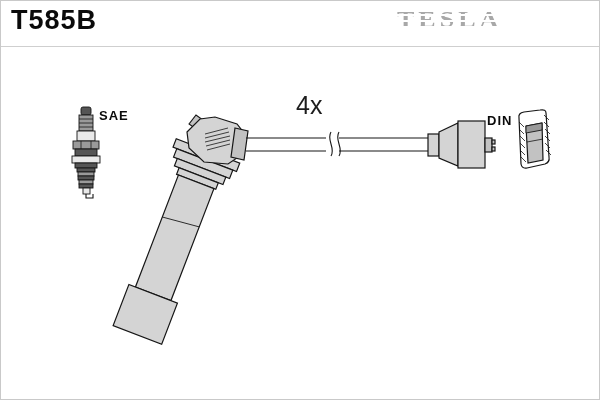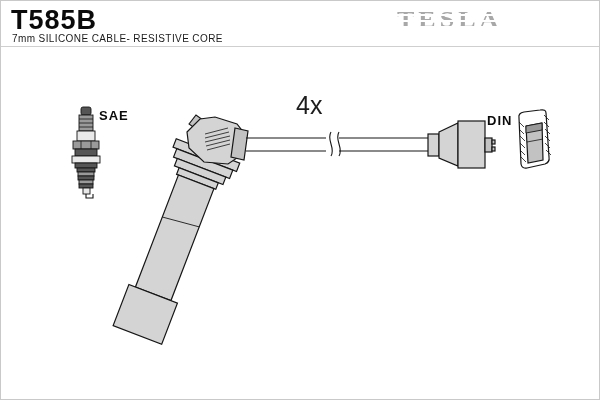--- a/index.html
+++ b/index.html
@@ -59,21 +59,20 @@
     font-weight:400;font-size:25px;fill:#1c1c1c;
   }
 </style>
 </head>
 <body>
 
 <div class="page">
 
   <div class="header">
     <div class="part-number">T585B</div>
-    <div class="subtitle">7mm SILICONE CABLE- RESISTIVE CORE</div>
     <div class="brand">
       <span class="brand-text">TESLA</span>
       <span class="stripe" style="top:6px"></span>
       <span class="stripe" style="top:12px"></span>
       <span class="stripe" style="top:18px"></span>
     </div>
   </div>
 
   <svg class="drawing" width="600" height="350" viewBox="0 50 600 350">
 

